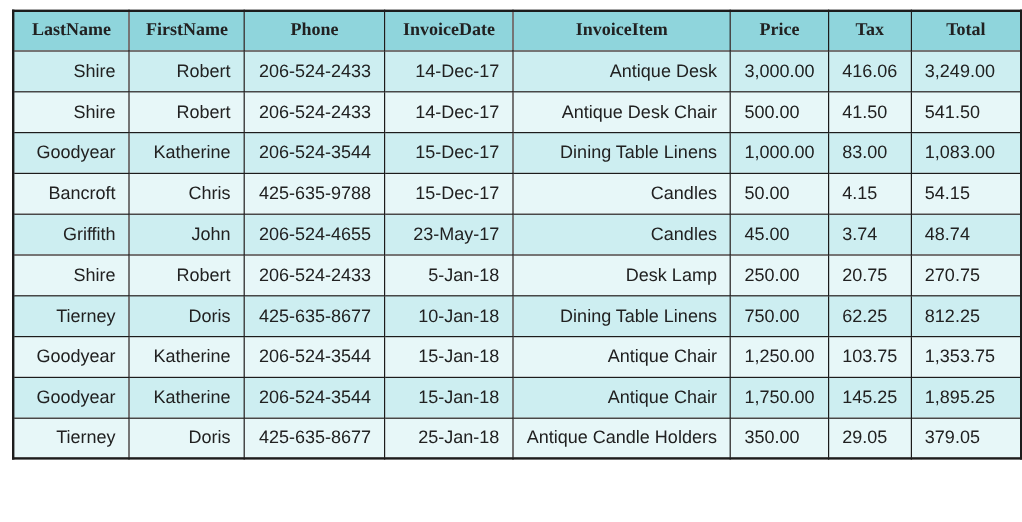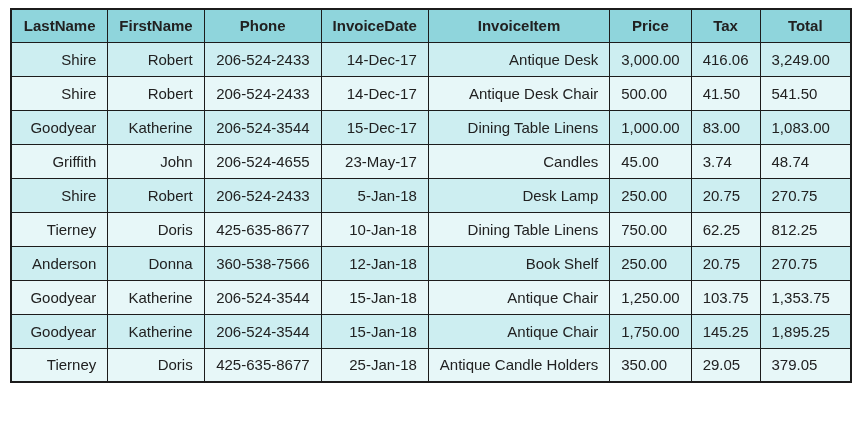--- a/index.html
+++ b/index.html
@@ -30,20 +30,21 @@
     padding: 0 11px;
     height: 34px;
     white-space: nowrap;
     overflow: hidden;
   }
   table.invoice-table th {
     font-weight: bold;
     text-align: center;
     height: 33px;
     background: #8fd5dc;
+    font-family: Liberation Serif, serif;
   }
   table.invoice-table tbody tr:nth-child(odd) td { background: #cdeef1; }
   table.invoice-table tbody tr:nth-child(even) td { background: #e7f7f8; }
   .al { text-align: right; }
   .ac { text-align: right; }
   .ar { text-align: left; }
   
   col.c0 { width: 97px; }
   col.c1 { width: 96px; }
   col.c2 { width: 117px; }
@@ -105,20 +106,30 @@
           <td class="al">Goodyear</td>
           <td class="al">Katherine</td>
           <td class="ac">206-524-3544</td>
           <td class="ac">15-Dec-17</td>
           <td class="al">Dining Table Linens</td>
           <td class="ar">1,000.00</td>
           <td class="ar">83.00</td>
           <td class="ar">1,083.00</td>
         </tr>
         <tr>
+          <td class="al">Bancroft</td>
+          <td class="al">Chris</td>
+          <td class="ac">425-635-9788</td>
+          <td class="ac">15-Dec-17</td>
+          <td class="al">Candles</td>
+          <td class="ar">50.00</td>
+          <td class="ar">4.15</td>
+          <td class="ar">54.15</td>
+        </tr>
+        <tr>
           <td class="al">Griffith</td>
           <td class="al">John</td>
           <td class="ac">206-524-4655</td>
           <td class="ac">23-May-17</td>
           <td class="al">Candles</td>
           <td class="ar">45.00</td>
           <td class="ar">3.74</td>
           <td class="ar">48.74</td>
         </tr>
         <tr>
@@ -133,30 +144,20 @@
         </tr>
         <tr>
           <td class="al">Tierney</td>
           <td class="al">Doris</td>
           <td class="ac">425-635-8677</td>
           <td class="ac">10-Jan-18</td>
           <td class="al">Dining Table Linens</td>
           <td class="ar">750.00</td>
           <td class="ar">62.25</td>
           <td class="ar">812.25</td>
-        </tr>
-        <tr>
-          <td class="al">Anderson</td>
-          <td class="al">Donna</td>
-          <td class="ac">360-538-7566</td>
-          <td class="ac">12-Jan-18</td>
-          <td class="al">Book Shelf</td>
-          <td class="ar">250.00</td>
-          <td class="ar">20.75</td>
-          <td class="ar">270.75</td>
         </tr>
         <tr>
           <td class="al">Goodyear</td>
           <td class="al">Katherine</td>
           <td class="ac">206-524-3544</td>
           <td class="ac">15-Jan-18</td>
           <td class="al">Antique Chair</td>
           <td class="ar">1,250.00</td>
           <td class="ar">103.75</td>
           <td class="ar">1,353.75</td>

